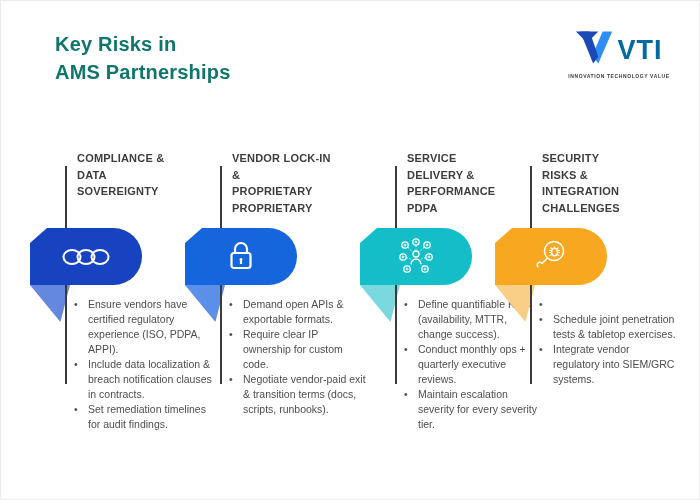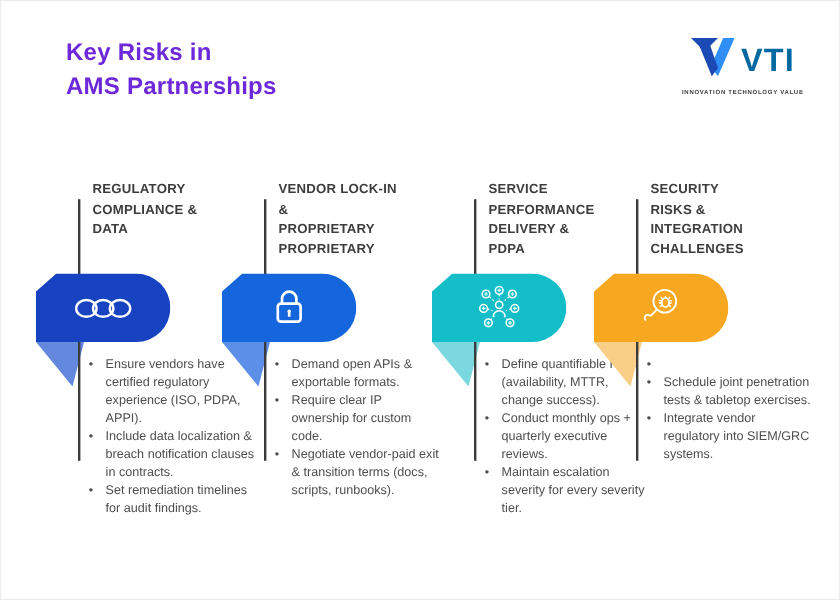--- a/index.html
+++ b/index.html
@@ -3,21 +3,21 @@
 <meta charset="utf-8">
 <style>
   html,body{margin:0;padding:0;}
   body{
     width:700px;height:500px;position:relative;background:#ffffff;
     font-family:"Liberation Sans","DejaVu Sans",sans-serif;
     overflow:hidden;box-shadow:inset 0 0 0 1px #ececec;
   }
   .page-title{
     position:absolute;left:55px;top:30px;
-    font-size:20px;font-weight:700;color:#6d28d9;line-height:28px;letter-spacing:.2px;
+    font-size:20px;font-weight:700;color:#0f766e;line-height:28px;letter-spacing:.2px;
   }
   
   .logo{position:absolute;left:558px;top:30px;width:122px;}
   .logo-row{display:flex;align-items:center;justify-content:center;gap:4px;}
   .logo-text{font-size:27px;font-weight:700;color:#0369a1;letter-spacing:1px;line-height:1;}
   .logo-tagline{margin-top:3px;text-align:center;font-size:5px;letter-spacing:.6px;color:#3c3c3c;font-weight:700;white-space:nowrap;}
   
   .col{position:absolute;top:140px;width:158px;height:360px;}
   .col-title{
     position:absolute;left:47px;top:10px;width:114px;
@@ -54,23 +54,23 @@
     </span>
     <span class="logo-text">VTI</span>
   </div>
   <div class="logo-tagline">INNOVATION TECHNOLOGY VALUE</div>
 </div>
 
 <div class="col col1">
   <div class="fold" style="background: rgb(99, 136, 221);"></div>
   <div class="vline"></div>
   <div class="col-title">
-    <div>REGULATORY</div>
     <div>COMPLIANCE &amp;</div>
     <div>DATA</div>
+    <div>SOVEREIGNTY</div>
   </div>
   <svg class="banner" viewBox="0 0 112 57">
     <path d="M17,0 L83.5,0 A28.5,28.5 0 0 1 83.5,57 L0,57 L0,15 Z" fill="#1843C0"></path>
   </svg>
   <div class="banner-icon">
     <svg width="48" height="22" viewBox="0 0 48 22" fill="none" stroke="#ffffff" stroke-width="2">
       <ellipse cx="10" cy="11" rx="8.5" ry="7"></ellipse>
       <ellipse cx="24" cy="11" rx="8.5" ry="7"></ellipse>
       <ellipse cx="38" cy="11" rx="8.5" ry="7"></ellipse>
     </svg>
@@ -125,22 +125,22 @@
         <span>Negotiate vendor-paid exit &amp; transition terms (docs, scripts, runbooks).</span>
       </div>
   </div>
 </div>
 
 <div class="col col3">
   <div class="fold" style="background: rgb(123, 216, 222);"></div>
   <div class="vline"></div>
   <div class="col-title">
     <div>SERVICE</div>
+    <div>DELIVERY &amp;</div>
     <div>PERFORMANCE</div>
-    <div>DELIVERY &amp;</div>
     <div>PDPA</div>
   </div>
   <svg class="banner" viewBox="0 0 112 57">
     <path d="M17,0 L83.5,0 A28.5,28.5 0 0 1 83.5,57 L0,57 L0,15 Z" fill="#14BEC9"></path>
   </svg>
   <div class="banner-icon">
     <svg width="40" height="40" viewBox="0 0 40 40" fill="none" stroke="#ffffff" stroke-width="1.3">
       <circle cx="20" cy="17" r="3"></circle>
       <path d="M15,27 a5,5 0 0 1 10,0"></path>
       <circle cx="9" cy="8" r="3.2"></circle>

